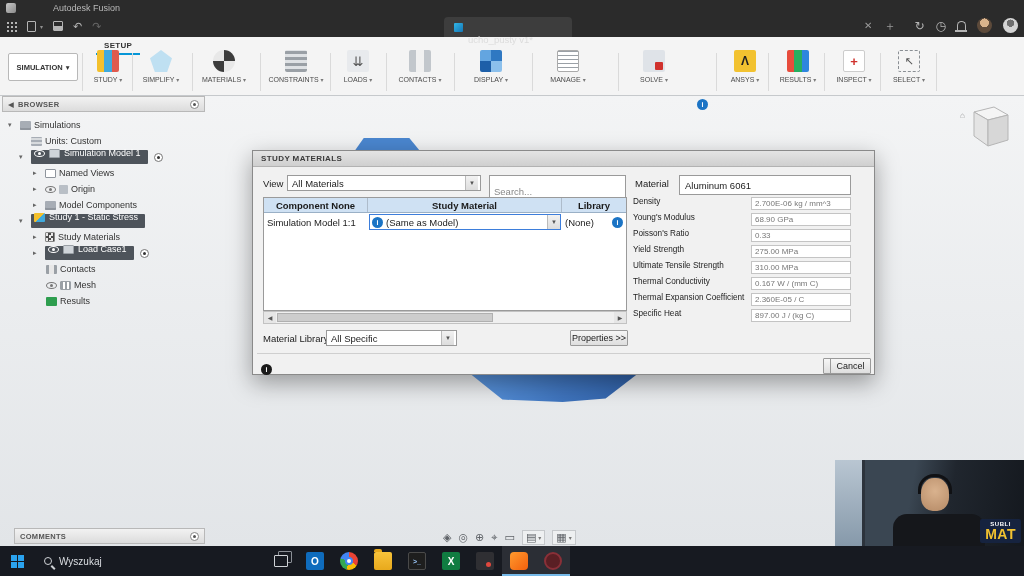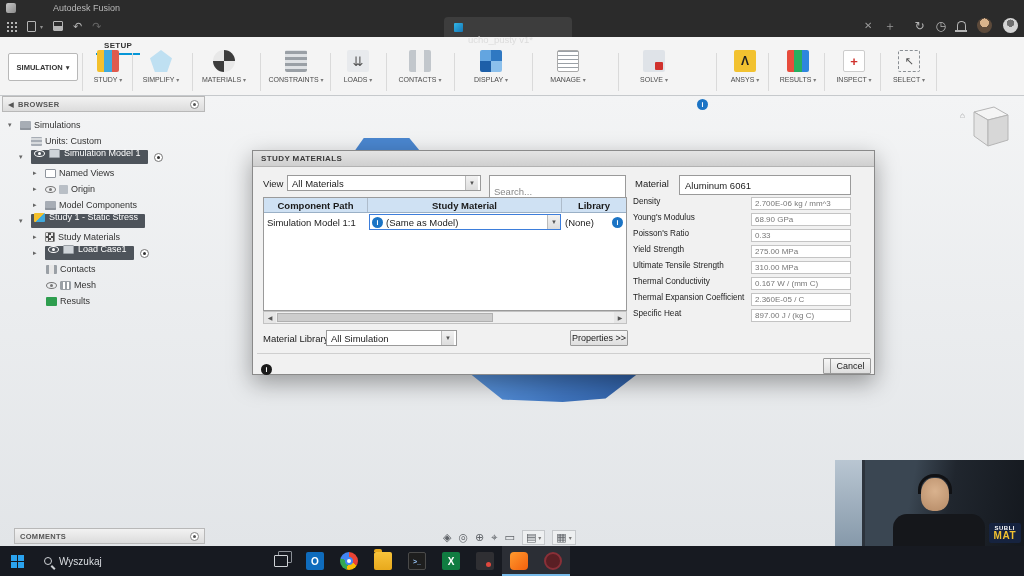--- a/index.html
+++ b/index.html
@@ -132,21 +132,21 @@
   .nav-grp { display:flex; align-items:center; gap:2px; border:1px solid #c5c8cb; background:#eef0f1; padding:0 3px; height:15px; }
 
   
   .webcam { position:absolute; left:835px; top:460px; width:189px; height:86px; background:linear-gradient(100deg,#8da0b2 0 14%,#3a4652 15% 40%,#20262e 60%,#14181e); overflow:hidden; z-index:25; }
   .wc-window { position:absolute; left:0; top:0; width:30px; height:86px; background:linear-gradient(#b9c6d2,#8699aa); border-right:3px solid #2c333c; }
   .wc-body { position:absolute; left:58px; bottom:-6px; width:92px; height:38px; background:#15171b; border-radius:14px 14px 0 0; }
   .wc-head { position:absolute; left:86px; top:18px; width:28px; height:33px; background:radial-gradient(circle at 50% 40%,#d9b28e,#b58a66); border-radius:46% 46% 42% 42%; }
   .wc-phones { position:absolute; left:83px; top:14px; width:34px; height:20px; border:3px solid #101114; border-bottom:none; border-radius:16px 16px 0 0; }
   .wc-logo { position:absolute; right:3px; bottom:3px; background:#16233f; border-radius:2px; padding:2px 5px; text-align:center; line-height:1; }
   .wc-logo .l1 { font-size:6px; color:#fff; font-weight:bold; letter-spacing:.5px; }
-  .wc-logo .l2 { font-size:10px; color:#f2c230; font-weight:bold; letter-spacing:.5px; }
+  .wc-logo .l2 { font-size:14px; color:#f2c230; font-weight:bold; letter-spacing:.5px; }
 
   
   .taskbar { position:absolute; left:0; top:546px; width:1024px; height:30px; background:#171a21; z-index:30; display:flex; align-items:center; }
   .tb-start { width:34px; height:30px; display:flex; align-items:center; justify-content:center; }
   .winlogo { width:13px; height:13px; display:grid; grid-template-columns:6px 6px; grid-template-rows:6px 6px; gap:1px; }
   .winlogo i { background:#2aa3ef; }
   .tb-search { display:flex; align-items:center; gap:7px; padding:0 10px; height:30px; }
   .mag { width:8px; height:8px; border:1.5px solid #cfd2d6; border-radius:50%; position:relative; }
   .mag::after { content:""; position:absolute; left:7px; top:7px; width:5px; height:1.5px; background:#cfd2d6; transform:rotate(45deg); transform-origin:0 0; }
   .tb-search-text { font-size:10px; color:#dcdfe3; }
@@ -381,21 +381,21 @@
         <span class="dd-btn">▼</span>
     </div>
     <input class="dsearch" placeholder="Search..." style="">
     <div class="dlabel" style="left:382px;top:27px">Material</div>
     <div class="dfield">
       <span>Aluminum 6061</span>
     </div>
 
     <div class="dtable">
       <div class="thead">
-        <div class="th" style="width:104px">Component Path</div>
+        <div class="th" style="width:104px">Component None</div>
         <div class="th" style="width:194px">Study Material</div>
         <div class="th" style="flex:1;border-right:none">Library</div>
       </div>
       <div class="trow2">
         <div class="td" style="width:104px">Simulation Model 1:1</div>
         <div class="td" style="width:194px;padding:0 1px">
           <div class="combo">
             <span class="info-dot">i</span>
             <span>(Same as Model)</span>
             <span class="spring"></span>
@@ -447,21 +447,21 @@
         <span class="pval">2.360E-05 / C</span>
       </div>
       <div class="prow">
         <span class="plabel">Specific Heat</span>
         <span class="pval">897.00 J / (kg C)</span>
       </div>
     </div>
 
     <div class="dbottom-label">Material Library</div>
     <div class="dselect lib-select">
-      <span>All Simulation</span>
+      <span>All Specific</span>
       <span class="spring"></span>
         <span class="dd-btn">▼</span>
     </div>
     <div class="btn props-btn">Properties &gt;&gt;</div>
 
     <div class="ddivider"></div>
     <div class="dinfo"><span class="info-dot">i</span></div>
     <div class="btn ok-btn">OK</div>
     <div class="btn cancel-btn">Cancel</div>
   </div>

